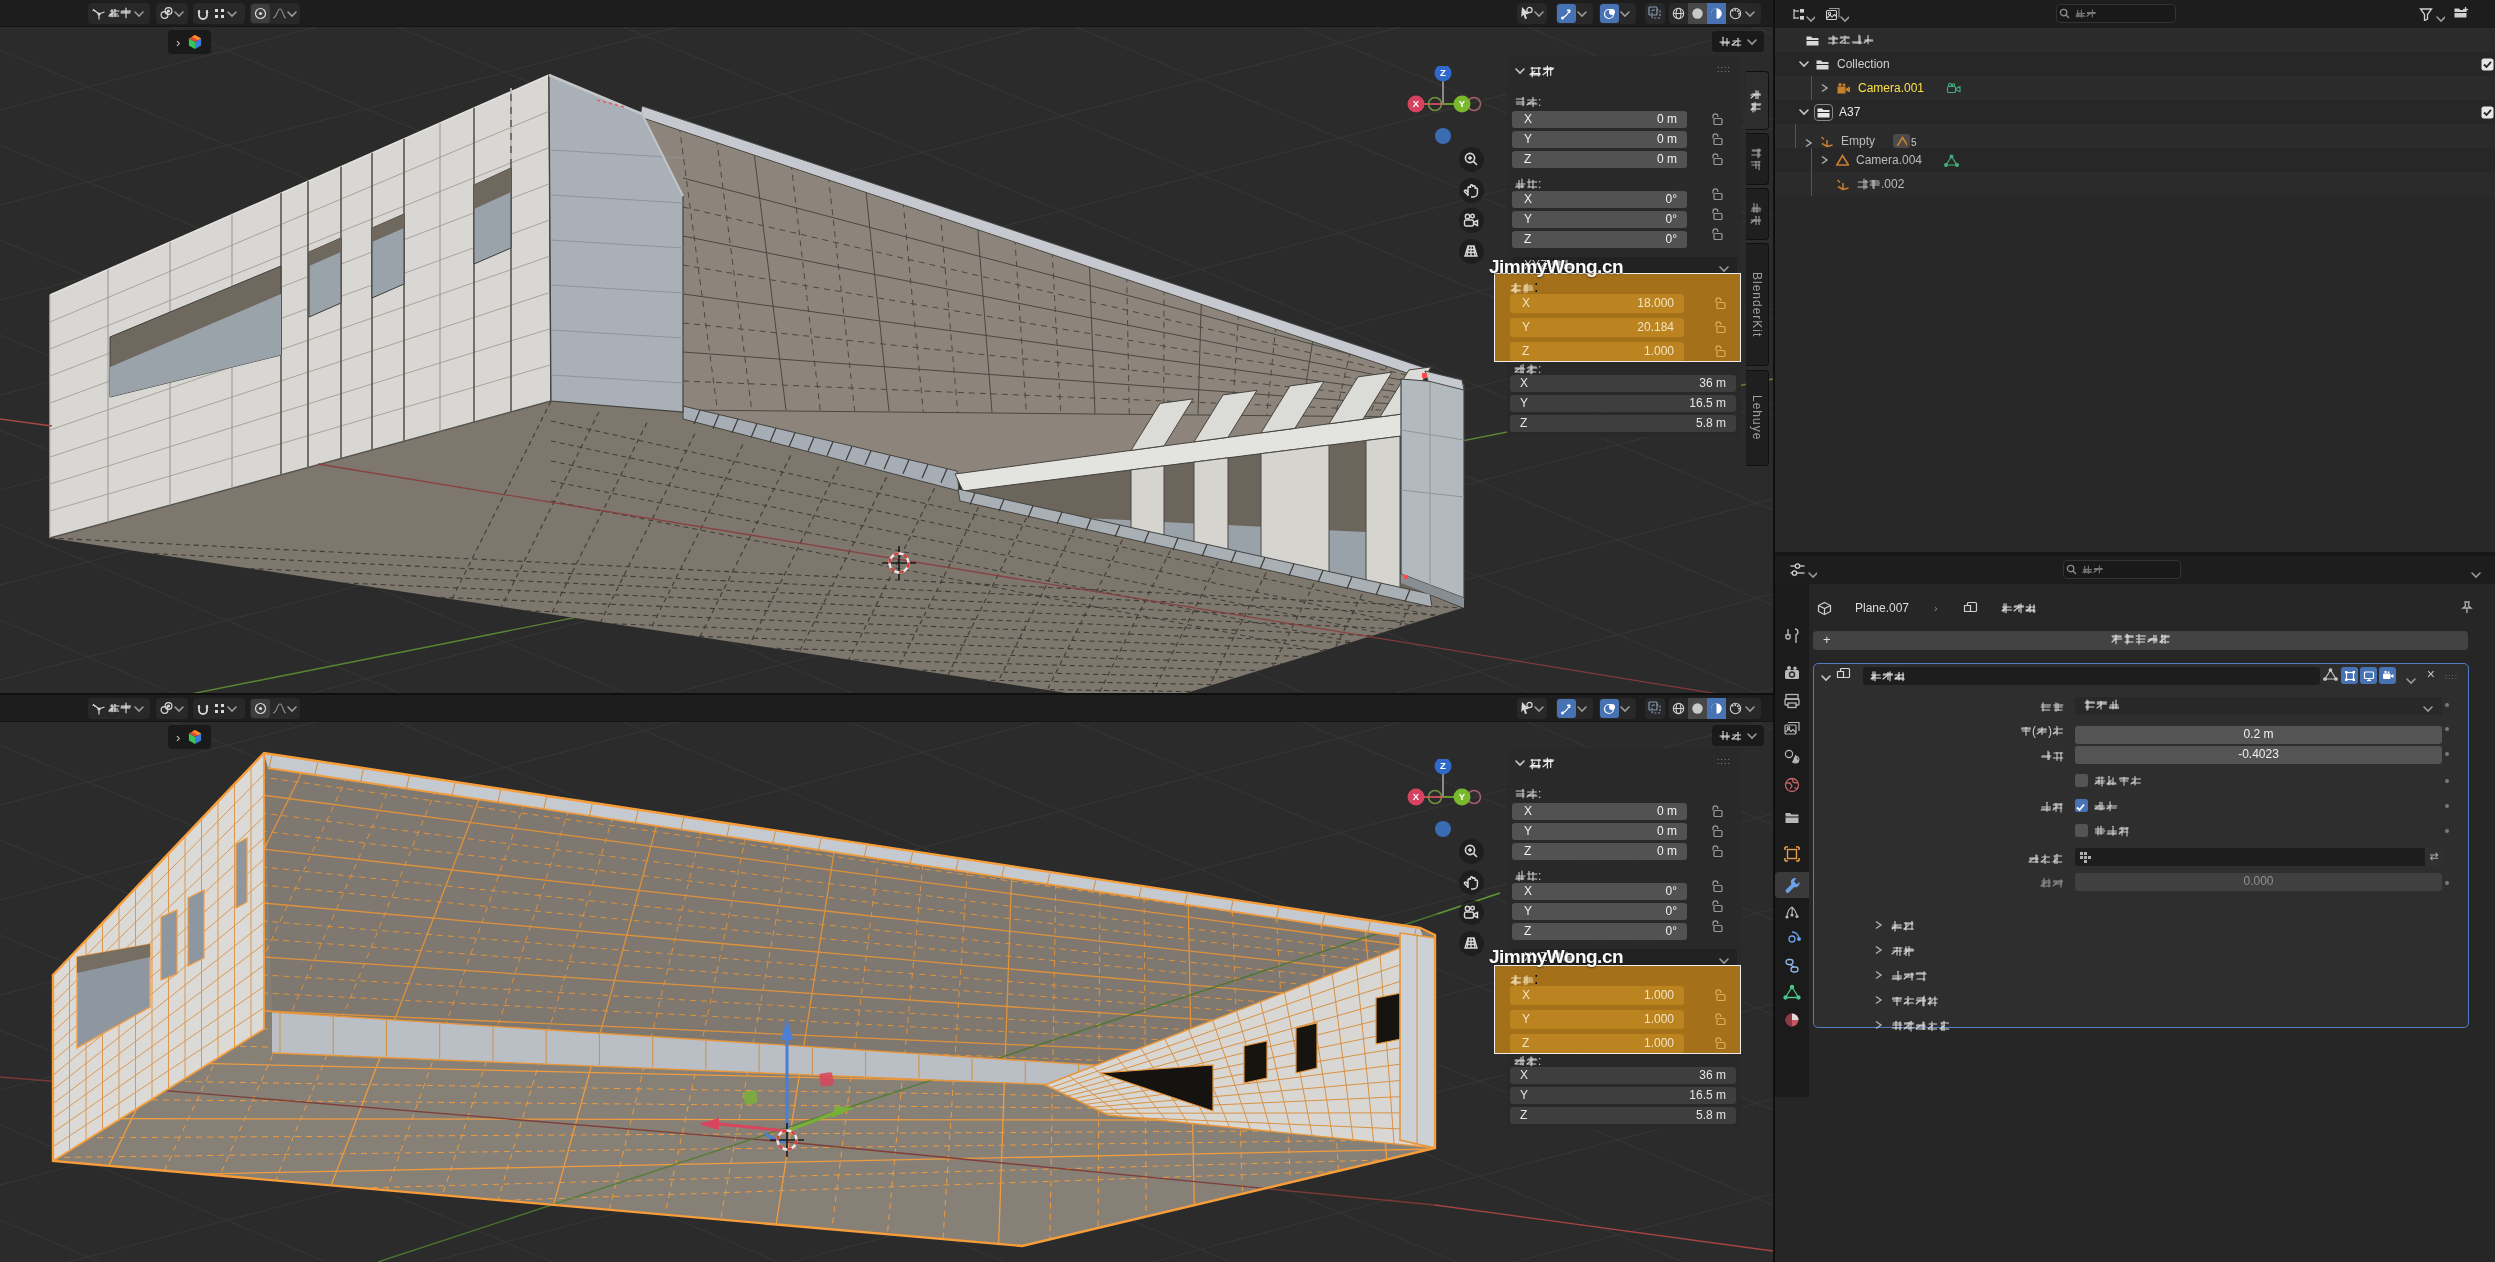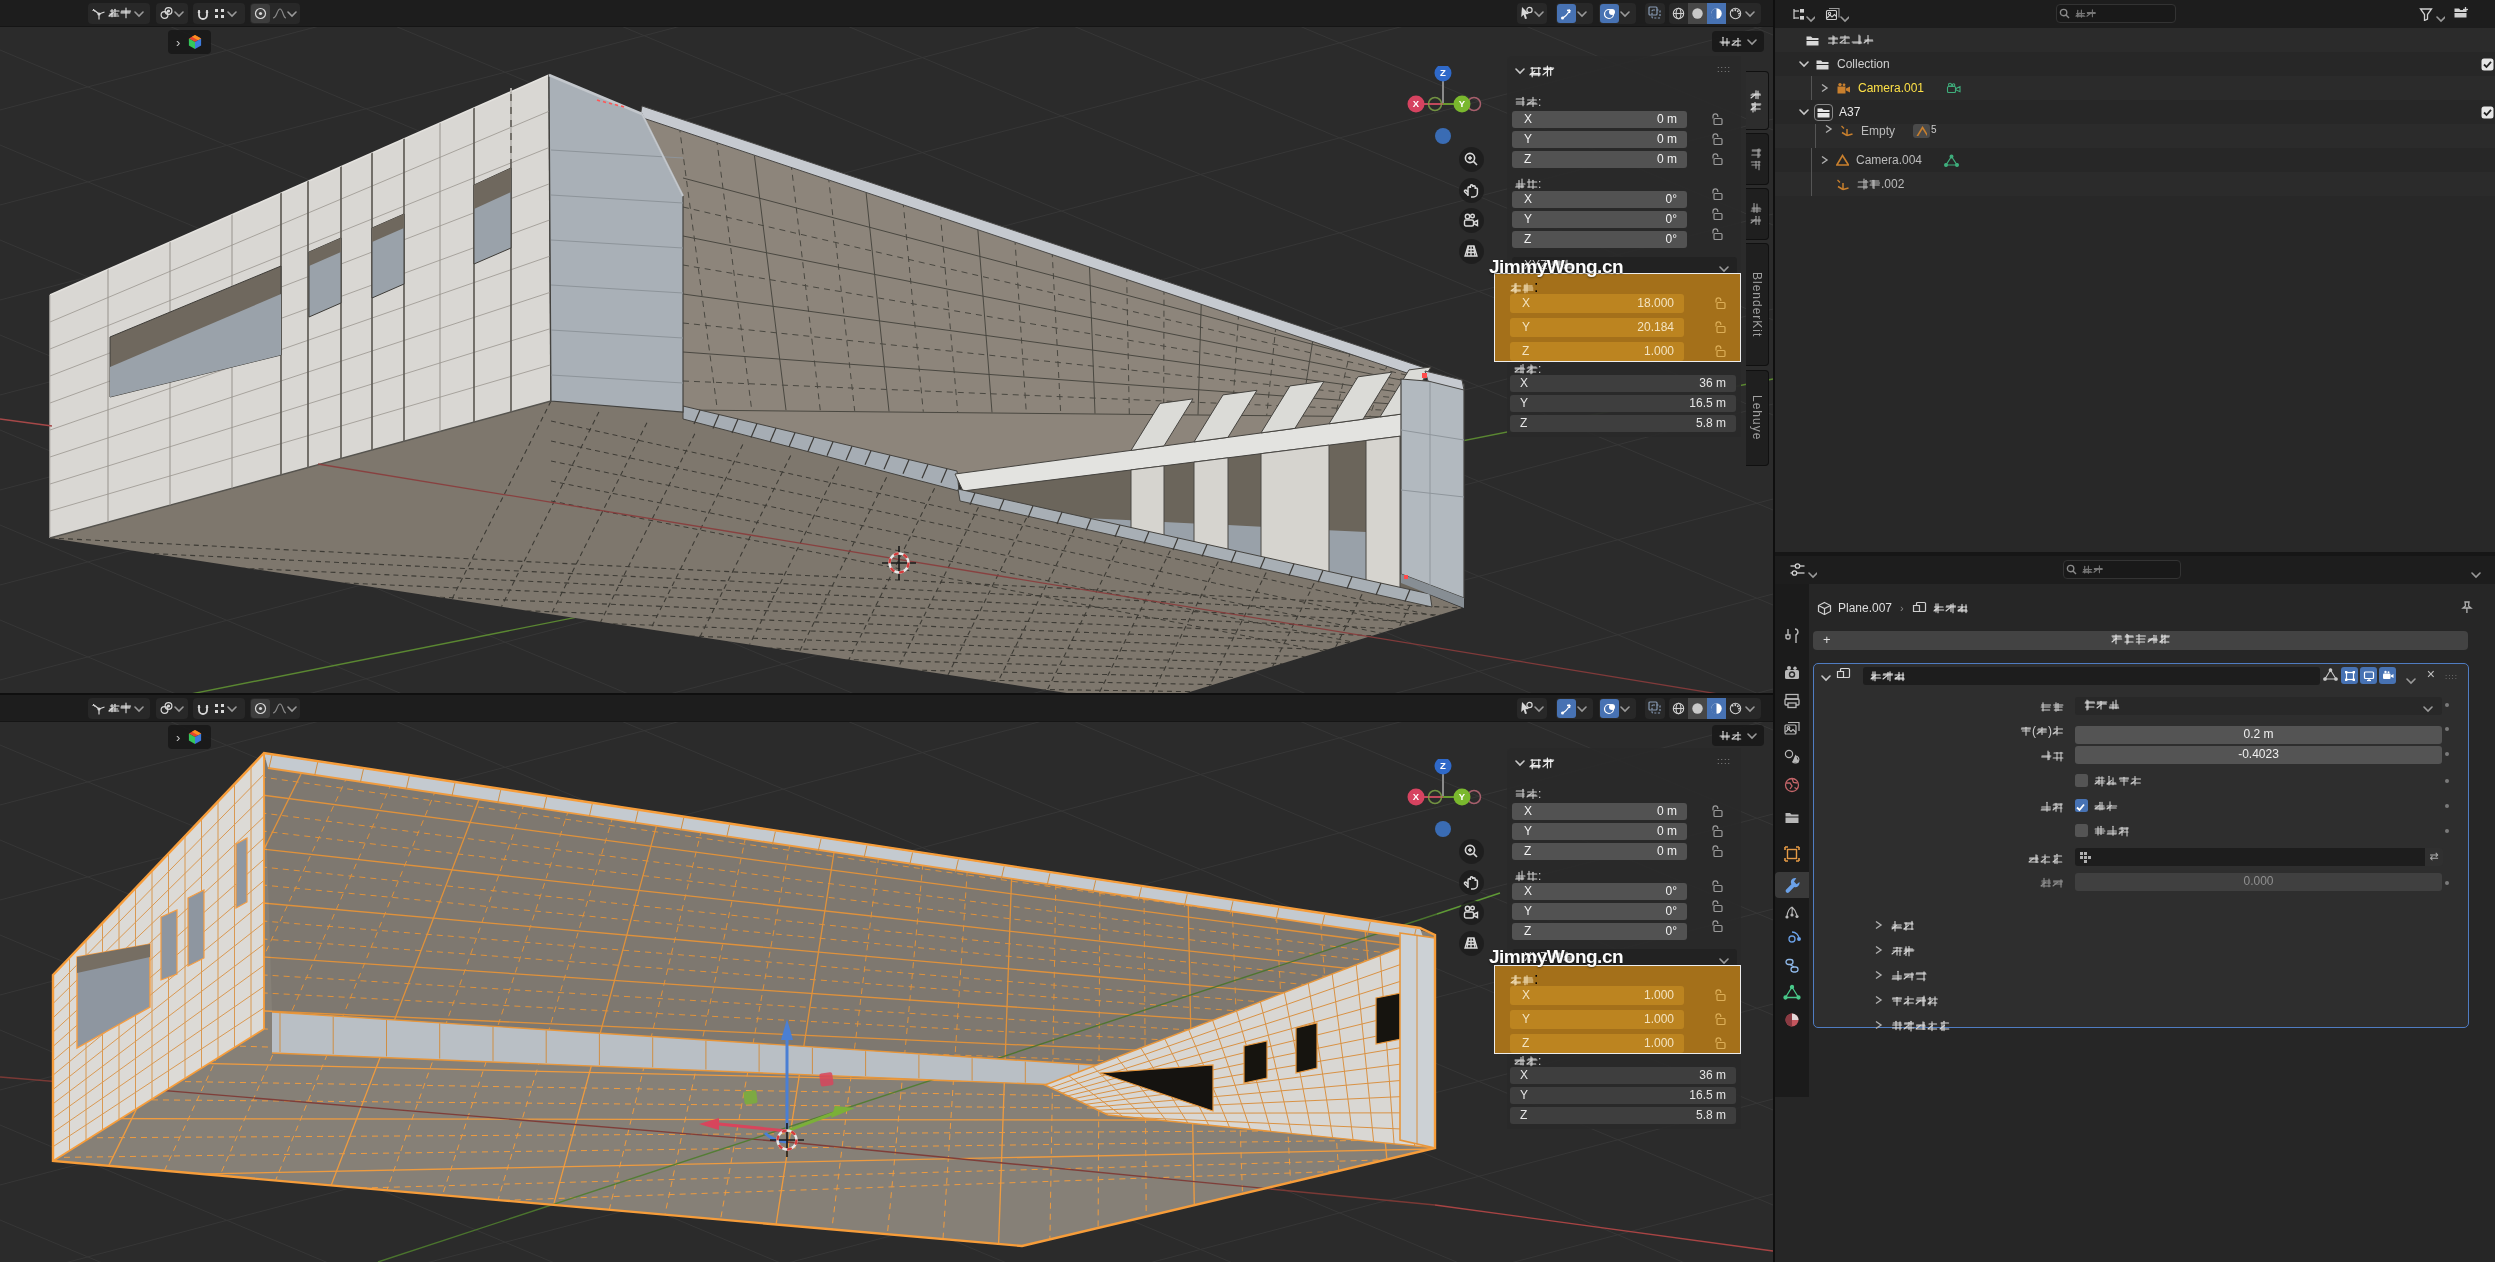--- a/index.html
+++ b/index.html
@@ -1716,21 +1716,21 @@
               <rect x="1.5" y="4" width="11" height="7.5" rx="1.2"></rect>
               <circle cx="5" cy="2.8" r="1.6"></circle>
               <circle cx="9.5" cy="2.9" r="1.3"></circle>
               <circle cx="7" cy="7.7" r="2.6" fill="#1d1d1d"></circle>
               <circle cx="7" cy="7.7" r="1.4"></circle>
             </g>
           </svg>
         </div>
       </div>
       <div class="orow2" style="top:124px;background:#2b2b2b">
-        <div style="position:absolute;left:40px;top:0;height:24px;display:flex;align-items:flex-start">
+        <div style="position:absolute;left:20px;top:0;height:24px;display:flex;align-items:flex-end">
           <span class="vline"></span>
           <svg width="9" height="10" viewBox="0 0 9 10" style="">
             <path d="M2 1.5 L7 5 L2 8.5" fill="none" stroke="#b0b0b0" stroke-width="1.4"></path>
           </svg>
           <span style="width:7px"></span>
           <svg width="14" height="13" viewBox="0 0 14 13" style="">
             <g stroke="#c9802e" stroke-width="1.5" fill="none">
               <line x1="7" y1="11.5" x2="7" y2="5"></line>
               <line x1="7" y1="11.5" x2="2" y2="8.5"></line>
               <line x1="7" y1="11.5" x2="12.5" y2="10"></line>
@@ -1976,21 +1976,21 @@
               <circle cx="15.5" cy="13.5" r="1.5" fill="#49c98a"></circle>
               <circle cx="2.5" cy="13.5" r="1.5" fill="#49c98a"></circle>
             </g>
           </svg></span>
         <span style="position:absolute;left:8px;top:427px"><svg width="18" height="18" viewBox="0 0 18 18" style="">
             <circle cx="9" cy="9" r="6.5" fill="#c4565e"></circle>
             <path d="M9 2.5 A6.5 6.5 0 0 0 9 15.5 Z" fill="#8a3a42"></path>
             <path d="M9 2.5 A6.5 6.5 0 0 1 15.5 9 L9 9 Z" fill="#e8e8e8" opacity="0.9"></path>
           </svg></span>
       </div>
-      <div style="position:absolute;left:42px;top:43px;height:18px;display:flex;align-items:center;gap:6px">
+      <div style="position:absolute;left:42px;top:43px;height:18px;display:flex;align-items:center;gap:23px">
         <svg width="15" height="14" viewBox="0 0 15 14" style="">
           <g stroke="#cfcfcf" stroke-width="1.2" fill="none">
             <path d="M7.5 1.5 L13.5 4.5 V10.5 L7.5 13.5 L1.5 10.5 V4.5 Z"></path>
             <path d="M1.5 4.5 L7.5 7.5 L13.5 4.5 M7.5 7.5 V13.5"></path>
           </g>
         </svg>
         <span style="color:#dedede;font-size:12px">Plane.007</span>
         <span style="color:#888;font-size:11px;margin:0 2px">›</span>
         <svg width="15" height="14" viewBox="0 0 15 14" style="">
           <g stroke="#cfcfcf" stroke-width="1.2" fill="none">

